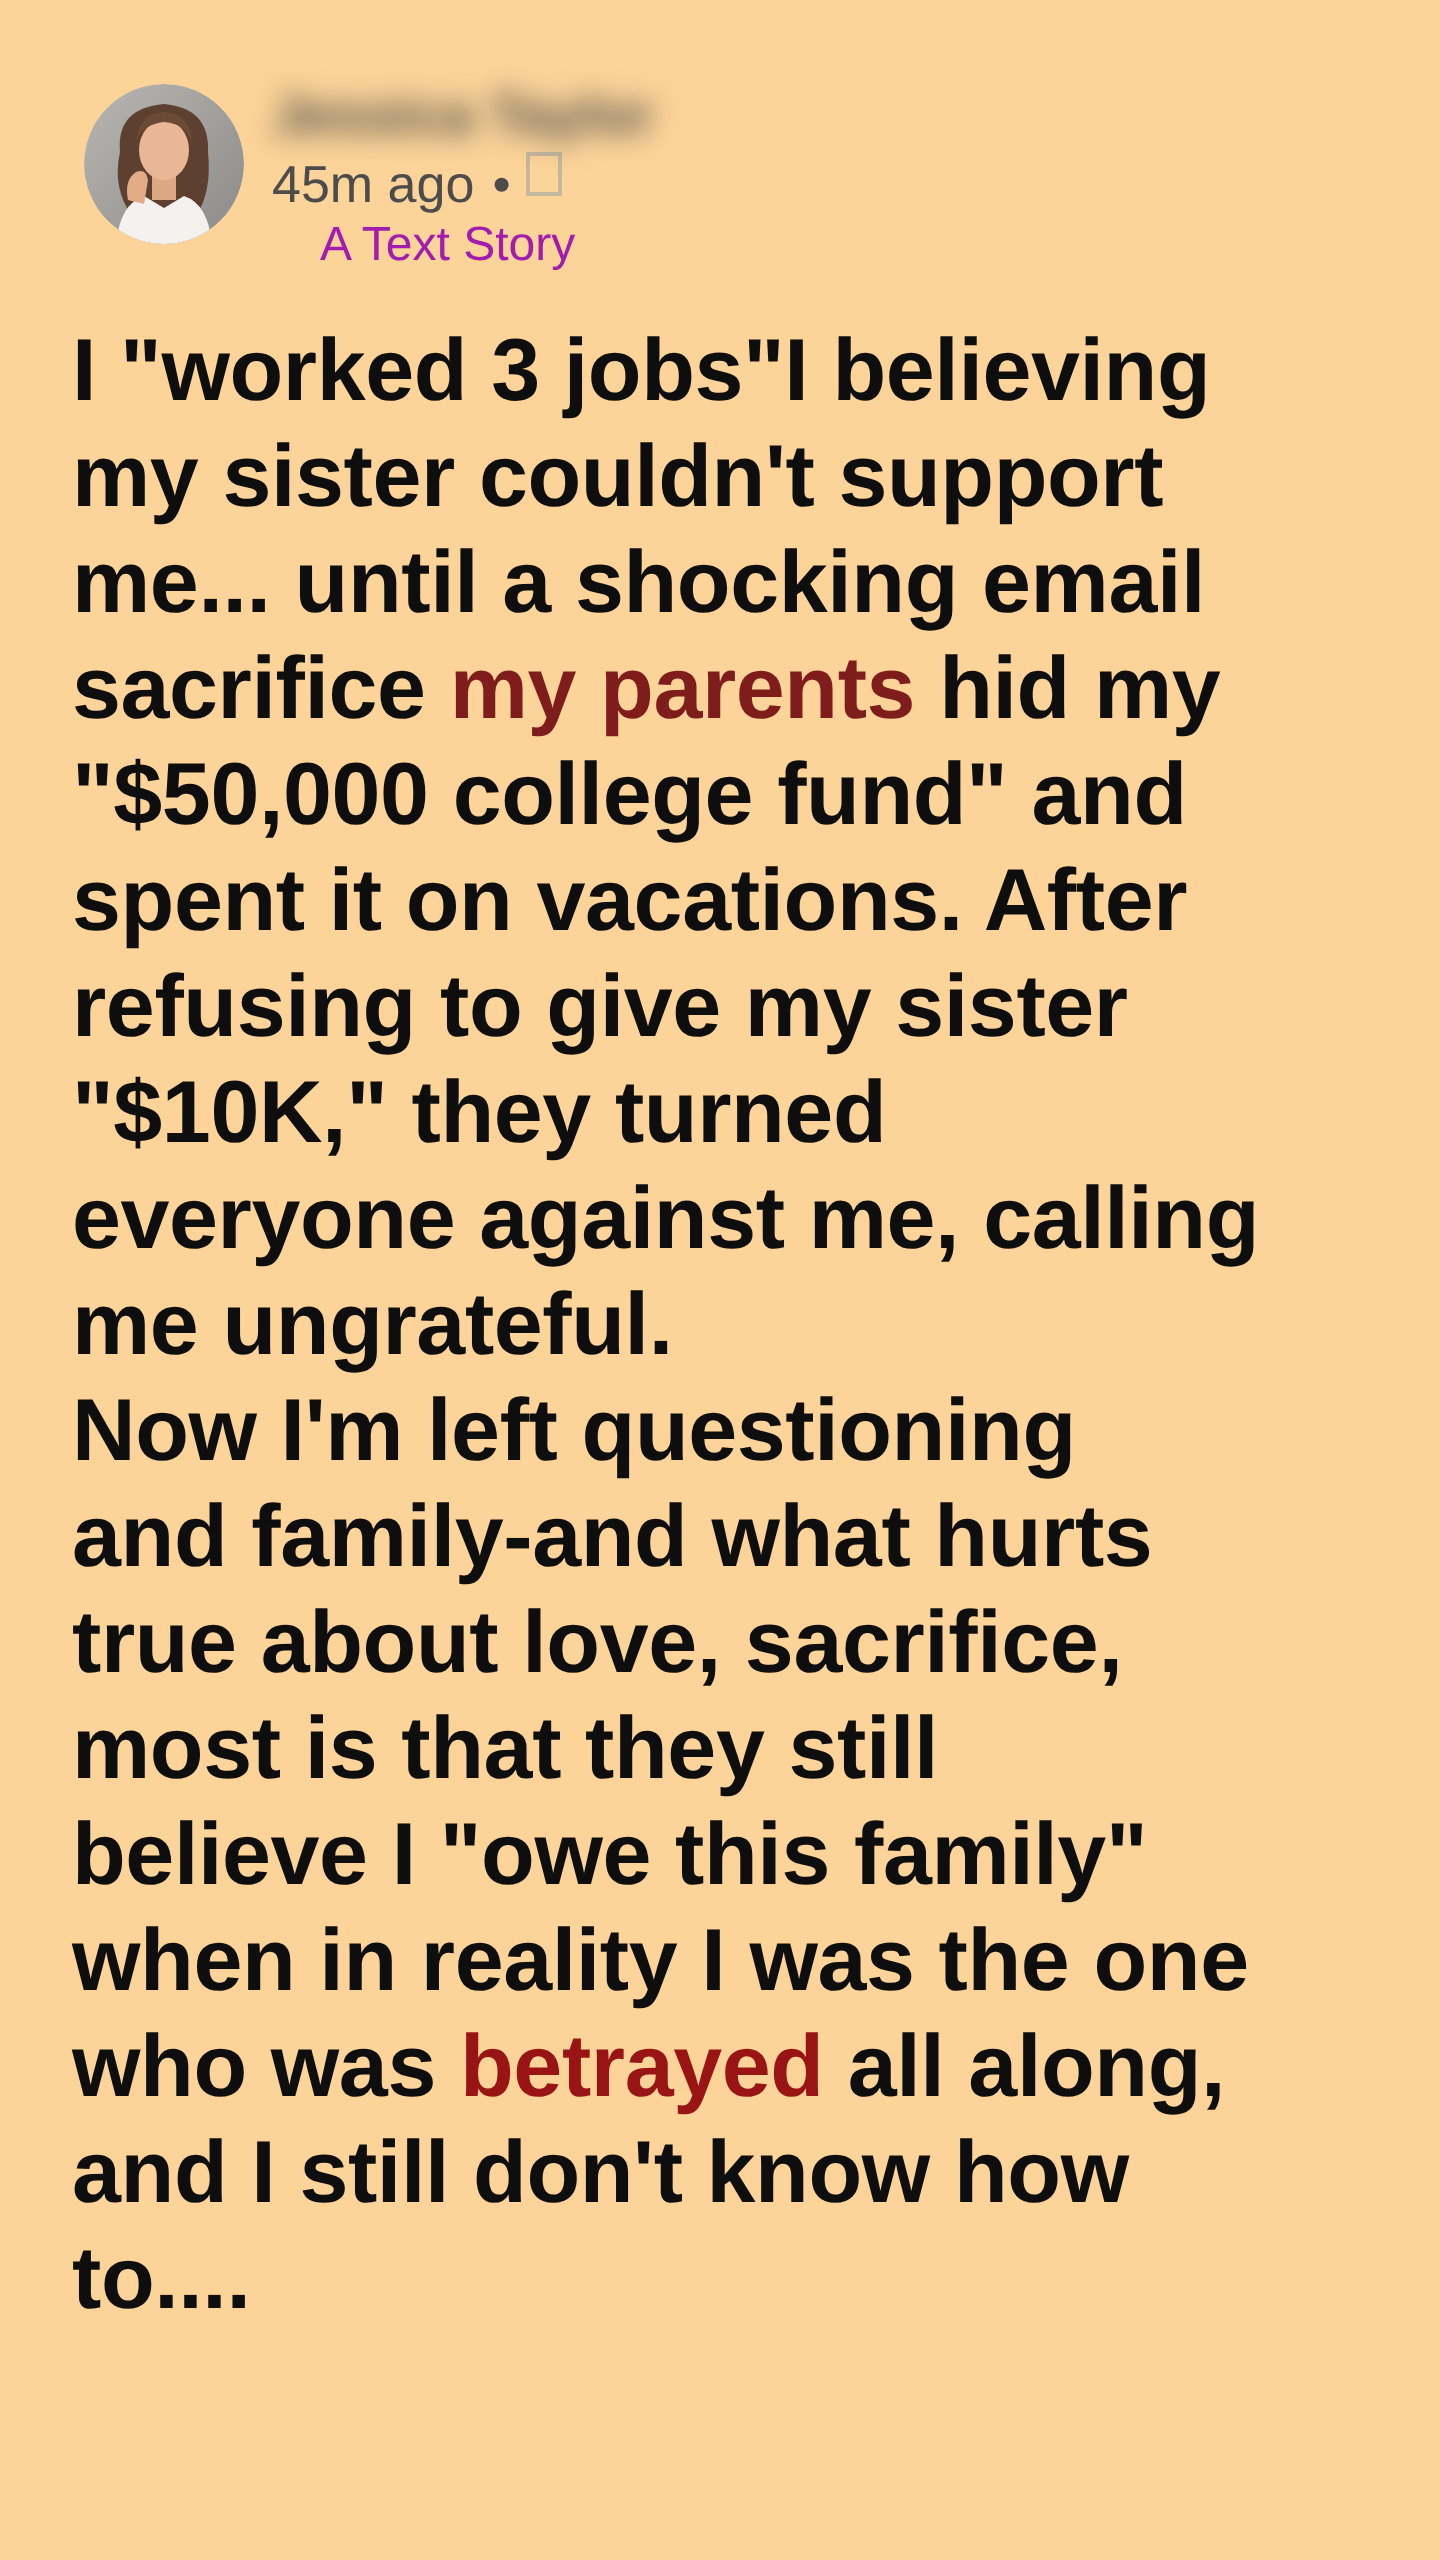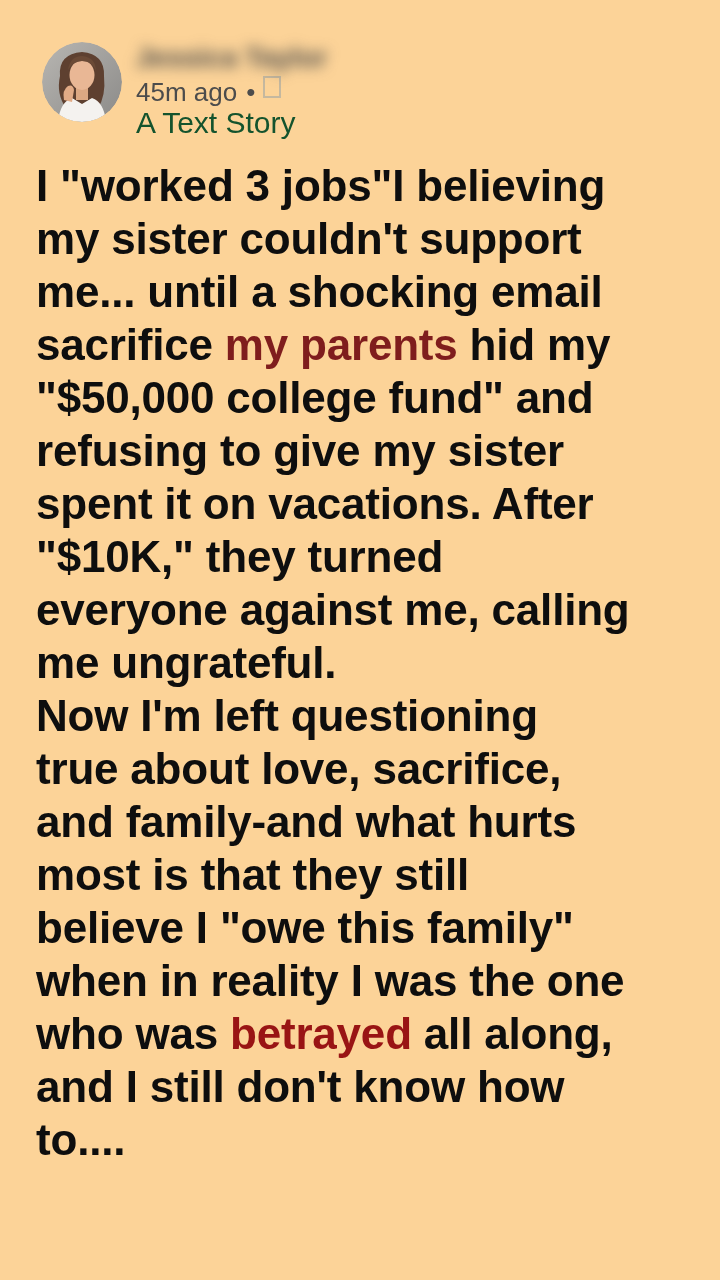--- a/index.html
+++ b/index.html
@@ -55,23 +55,24 @@
   .tofu-box {
     display: inline-block;
     width: 14px;
     height: 18px;
     border: 2px solid #c5b89f;
     margin-left: 8px;
     margin-top: -2px;
   }
   .subtitle {
     margin-top: 3px;
-    font-size: 30px;
-    color: #14532d;
+    font-size: 24px;
+    color: #a21caf;
     line-height: 28px;
+    margin-left: 24px;
   }
 
   
   .post-text {
     position: absolute;
     left: 36px;
     top: 159px;
     width: 660px;
     font-size: 44px;
     font-weight: bold;
@@ -126,27 +127,27 @@
     <div class="subtitle">A Text Story</div>
   </div>
 </div>
 
 <div class="post-text" style="color: rgb(14, 14, 14);">
     <div class="text-line"><span>I "worked 3 jobs"I believing</span></div>
     <div class="text-line"><span>my sister couldn't support</span></div>
     <div class="text-line"><span>me... until a shocking email</span></div>
     <div class="text-line"><span>sacrifice </span><span class="hl" style="color: #7f1d1d;">my parents</span><span> hid my</span></div>
     <div class="text-line"><span>"$50,000 college fund" and</span></div>
+    <div class="text-line"><span>spent it on vacations. After</span></div>
     <div class="text-line"><span>refusing to give my sister</span></div>
-    <div class="text-line"><span>spent it on vacations. After</span></div>
     <div class="text-line"><span>"$10K," they turned</span></div>
     <div class="text-line"><span>everyone against me, calling</span></div>
     <div class="text-line"><span>me ungrateful.</span></div>
     <div class="text-line"><span>Now I'm left questioning</span></div>
+    <div class="text-line"><span>and family-and what hurts</span></div>
     <div class="text-line"><span>true about love, sacrifice,</span></div>
-    <div class="text-line"><span>and family-and what hurts</span></div>
     <div class="text-line"><span>most is that they still</span></div>
     <div class="text-line"><span>believe I "owe this family"</span></div>
     <div class="text-line"><span>when in reality I was the one</span></div>
     <div class="text-line"><span>who was </span><span class="hl" style="color: rgb(153, 20, 20);">betrayed</span><span> all along,</span></div>
     <div class="text-line"><span>and I still don't know how</span></div>
     <div class="text-line"><span>to....</span></div>
   </div>
 
 </body></html>

